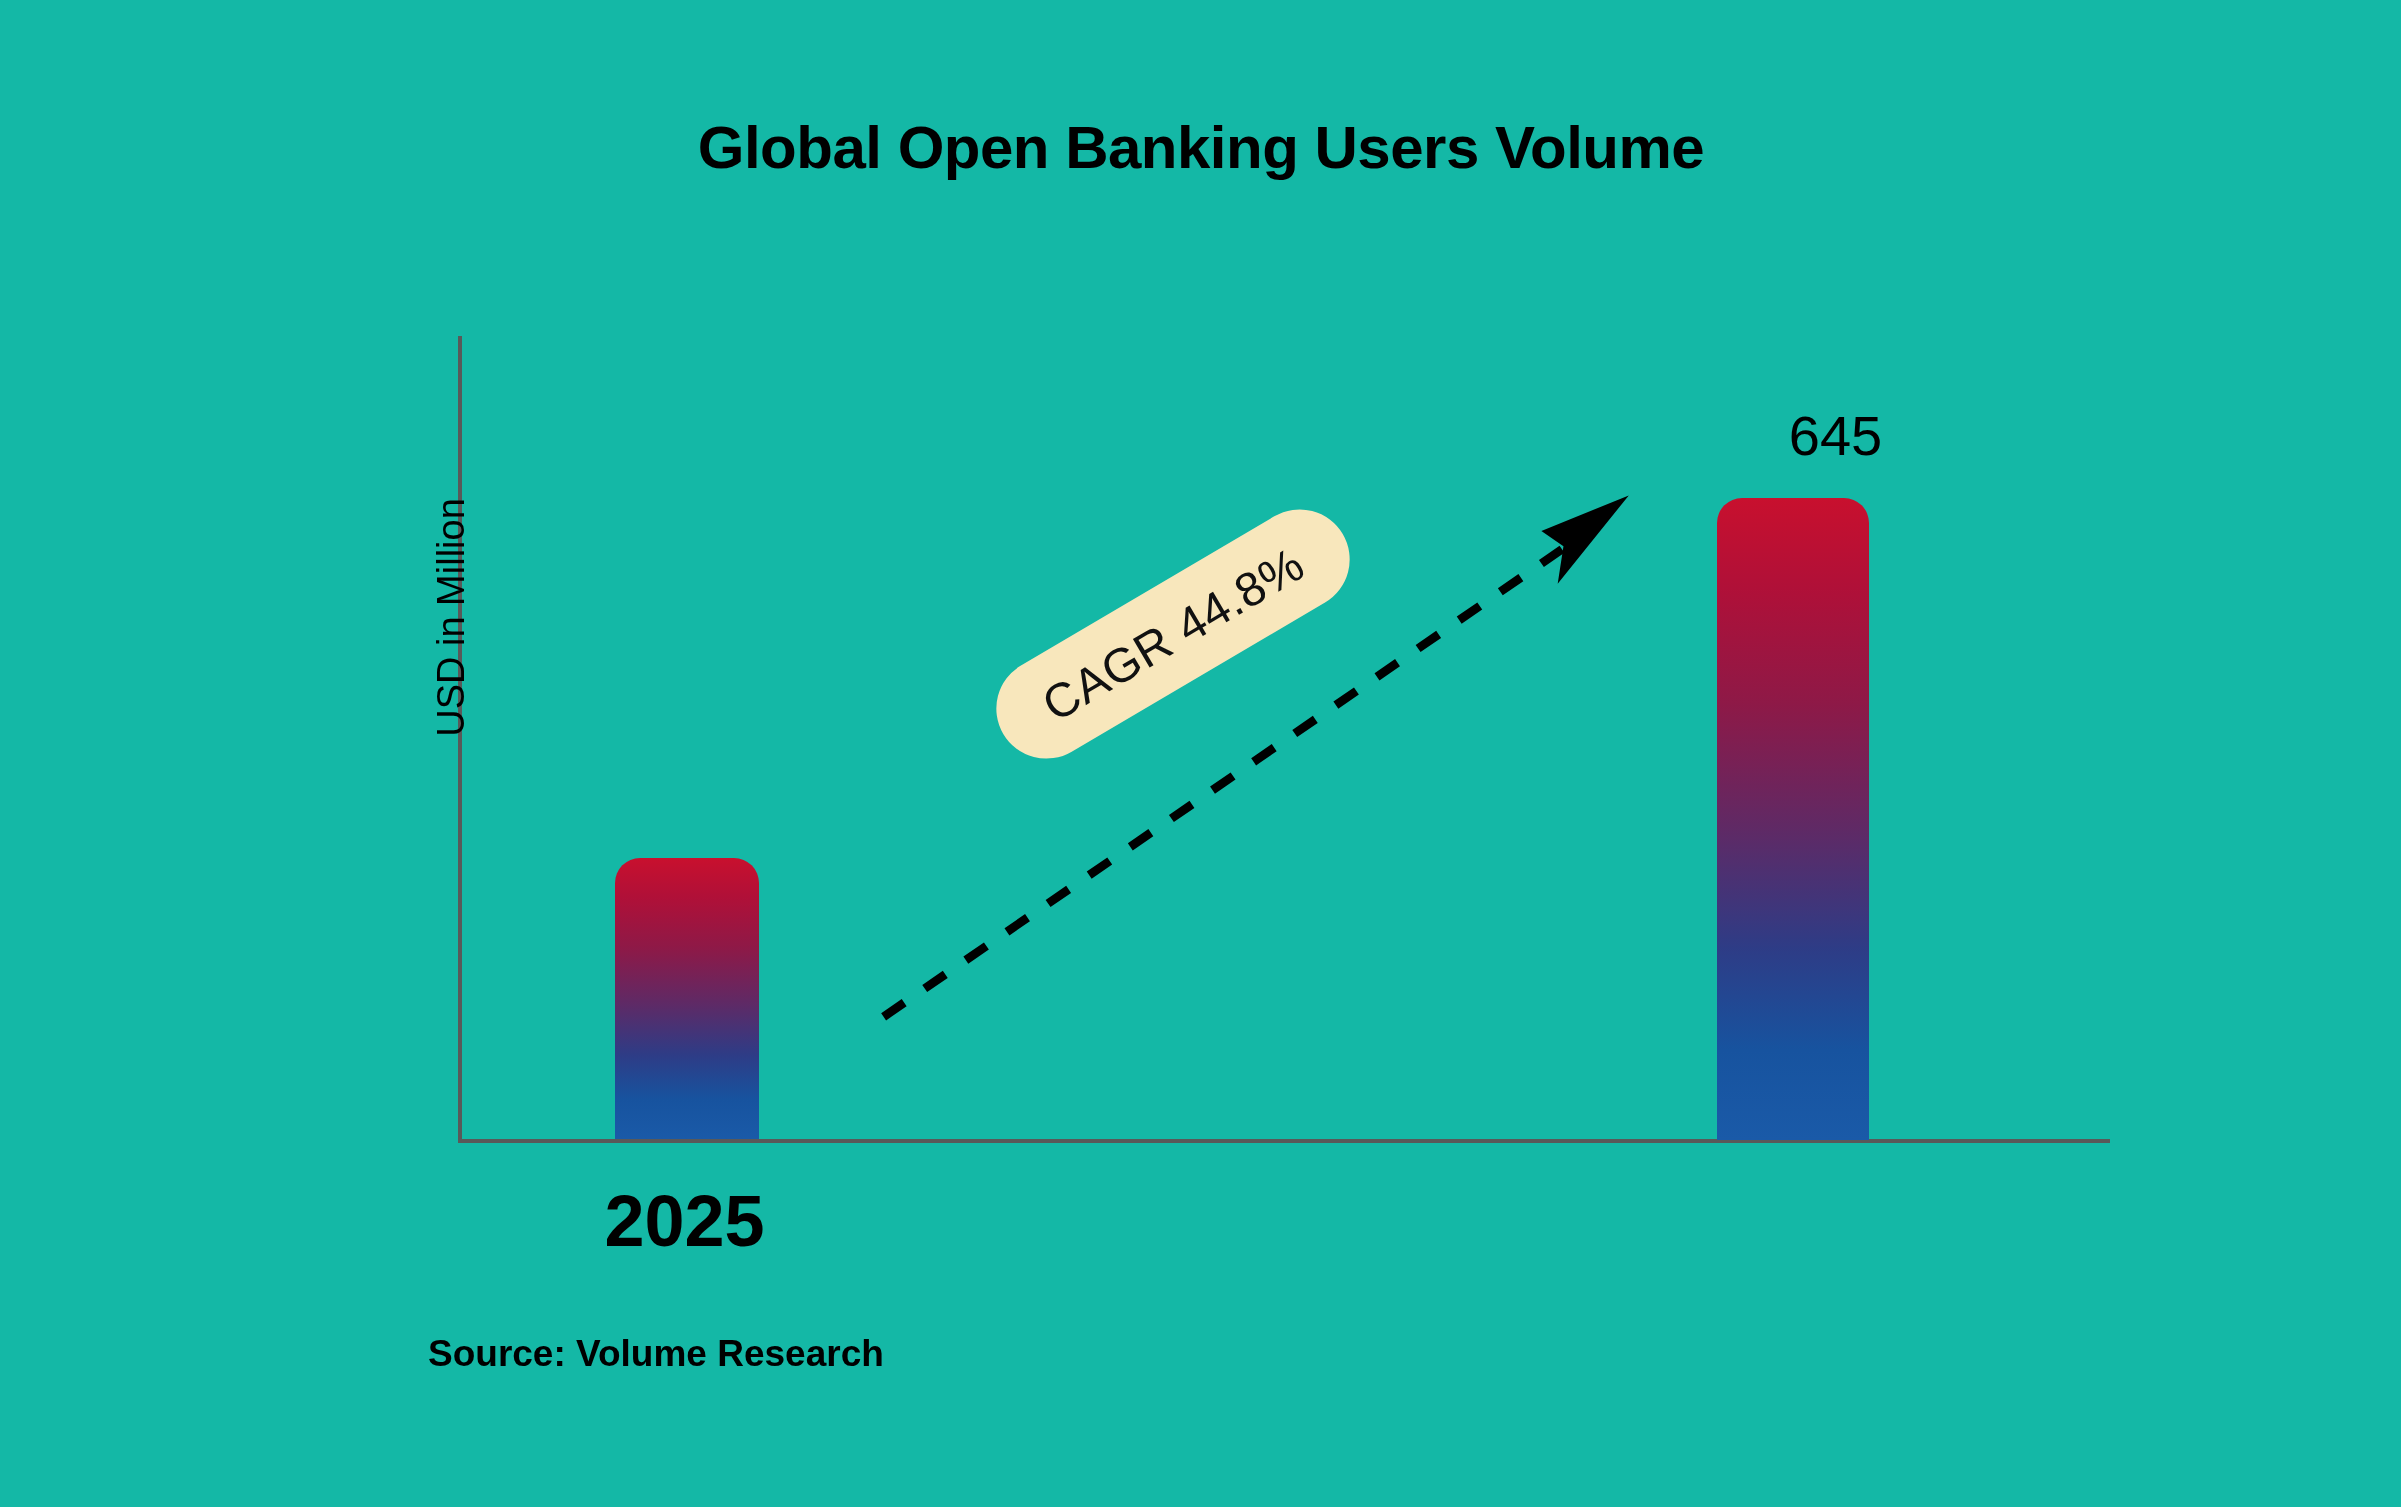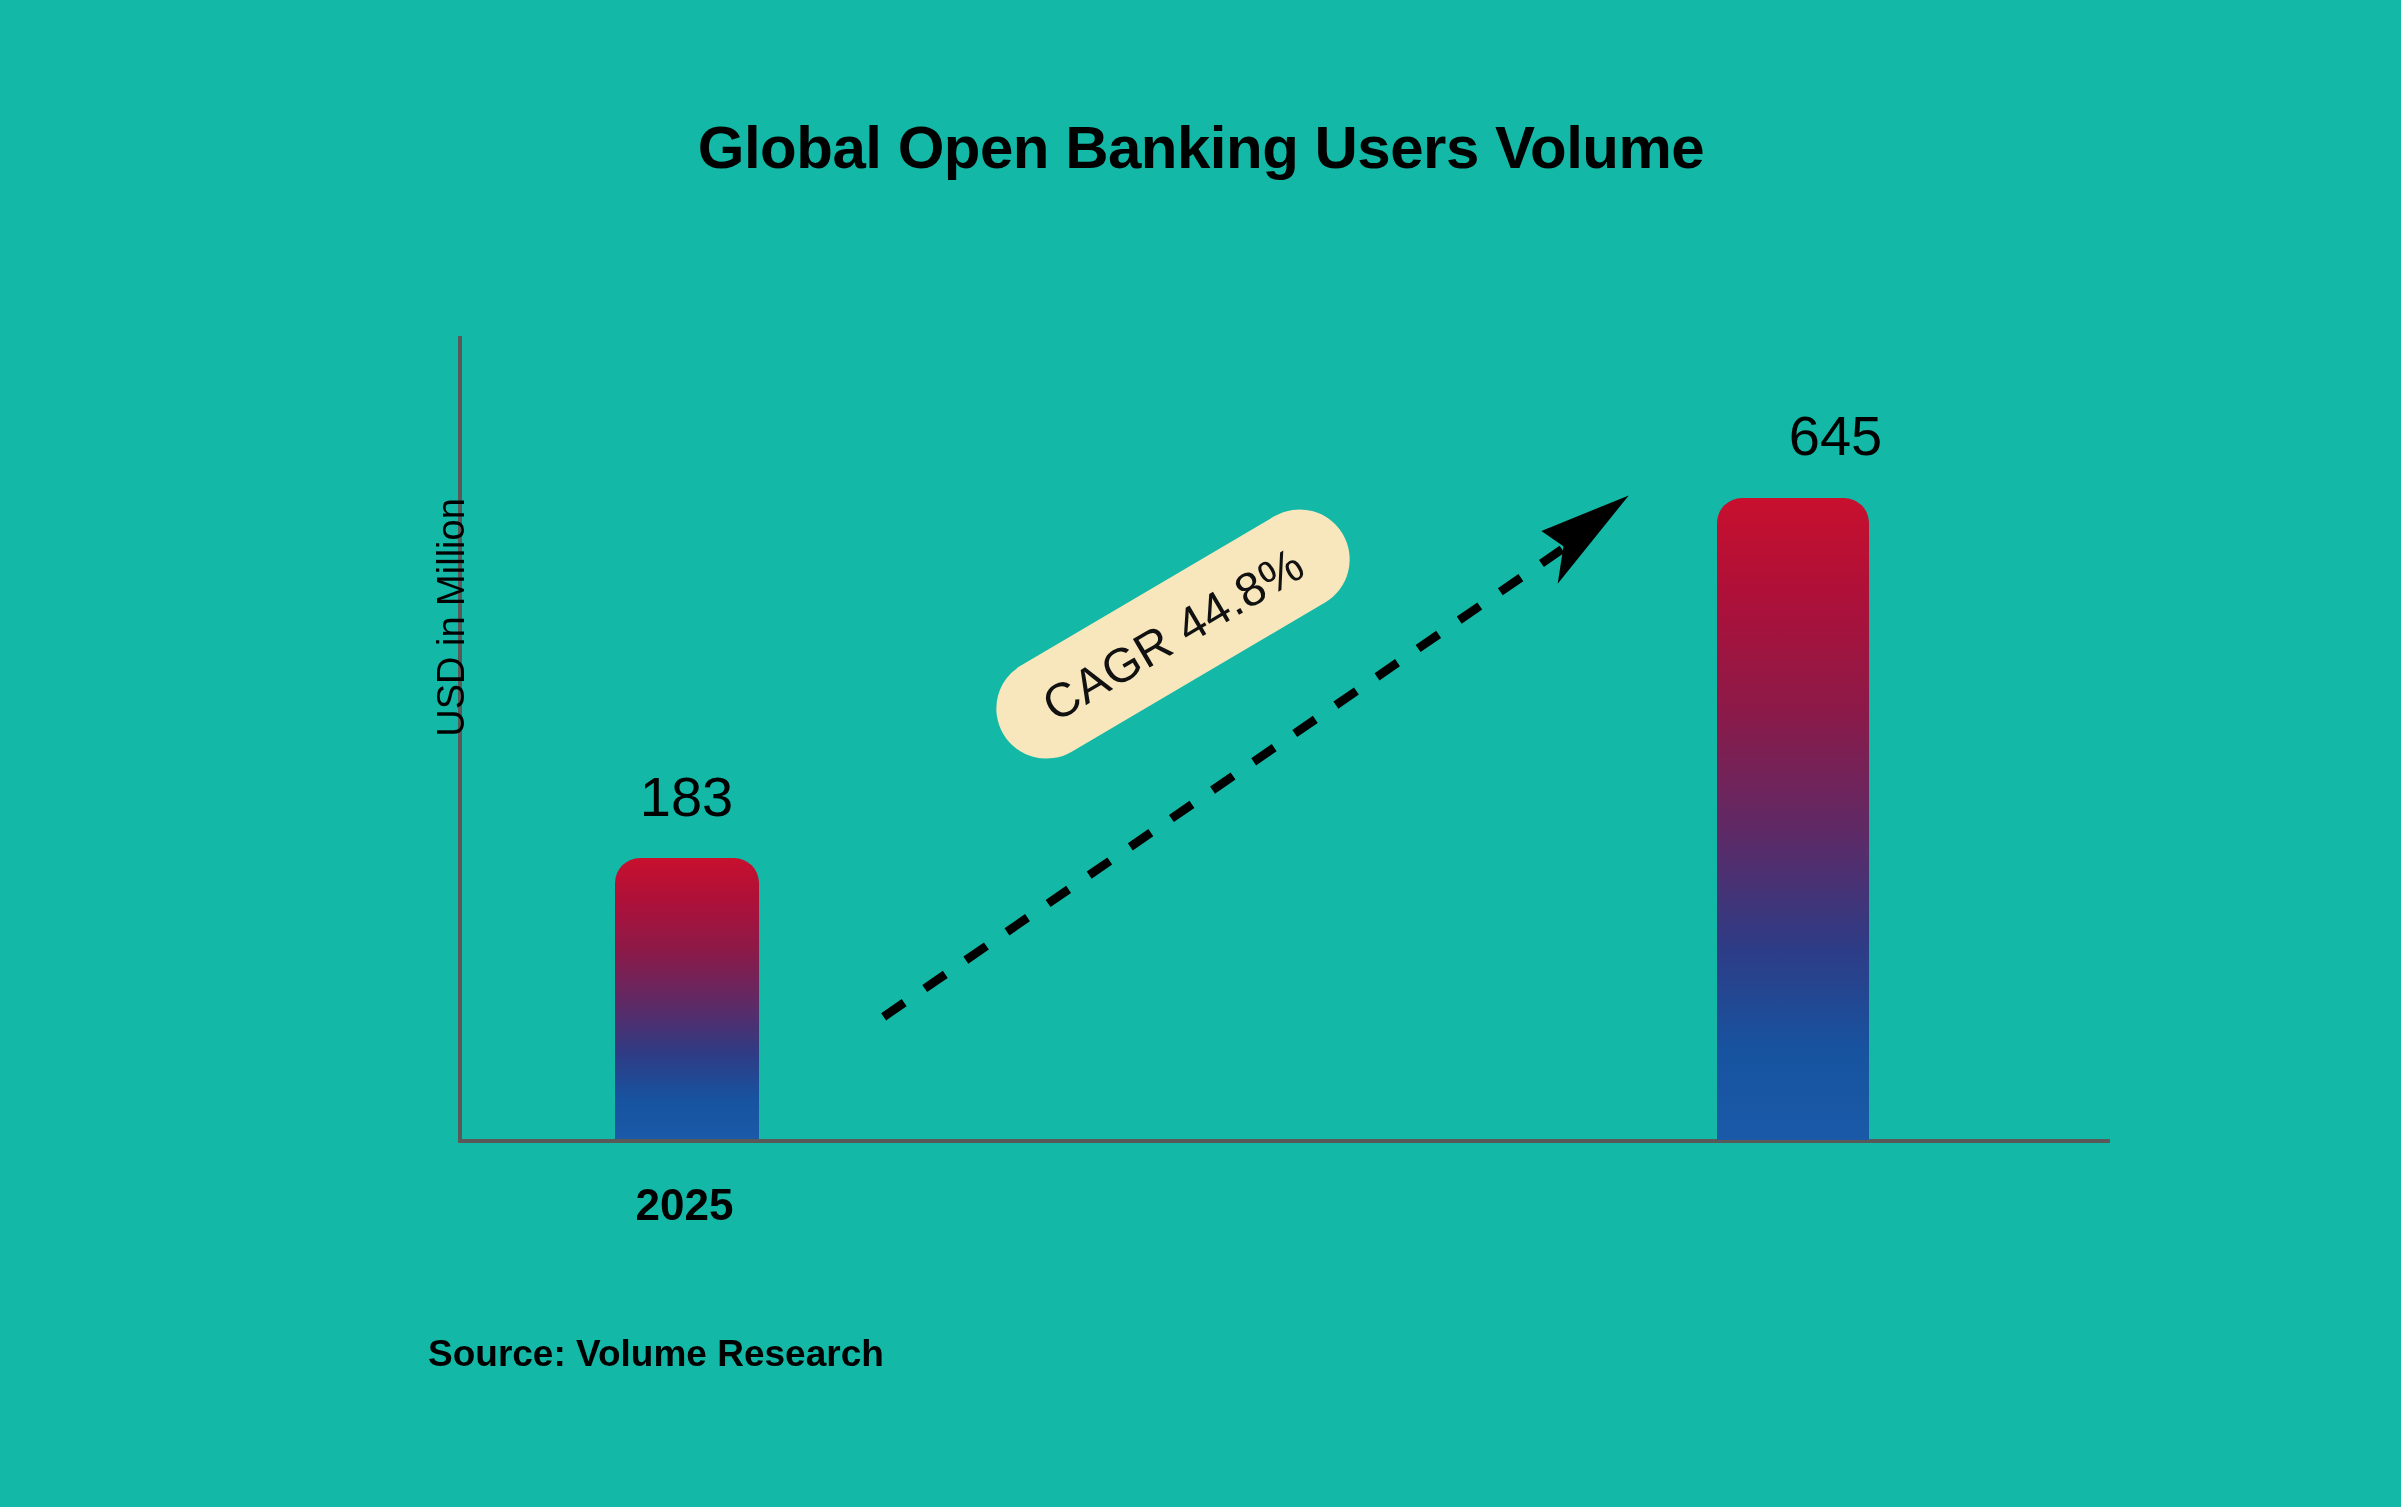--- a/index.html
+++ b/index.html
@@ -90,21 +90,21 @@
     color: #000000;
     text-align: center;
     white-space: nowrap;
   }
   #value-2025 { left: 552px; top: 764px; width: 269px; }
   #value-2029 { left: 1701px; top: 403px; width: 269px; }
 
   
   .cat-label {
     position: absolute;
-    font-size: 44px;
+    font-size: 72px;
     font-weight: bold;
     color: #000000;
     text-align: center;
     white-space: nowrap;
   }
   #cat-2025 { left: 550px; top: 1180px; width: 269px; }
   #cat-2029 { left: 1658px; top: 1180px; width: 269px; }
 
   
   #trend-arrow {
@@ -157,21 +157,20 @@
   <div id="chart-title">Global Open Banking Users Volume</div>
 
   <div id="y-axis-line"></div>
   <div id="x-axis-line"></div>
 
   <div id="y-axis-title">USD in Million</div>
 
   <div id="bar-2025" class="bar"></div>
   <div id="bar-2029" class="bar"></div>
 
-  <div id="value-2025" class="value-label">183</div>
   <div id="value-2029" class="value-label">645</div>
 
   <div id="cat-2025" class="cat-label">2025</div>
 
   <svg id="trend-arrow" viewBox="0 0 880 640">
     <line x1="60" y1="588" x2="800" y2="78" stroke="#000000" stroke-width="9" stroke-dasharray="26 26" stroke-linecap="butt"></line>
     <polygon points="836,45 745,82 768,98 762,137" fill="#000000"></polygon>
   </svg>
 
   <div id="cagr-badge">

